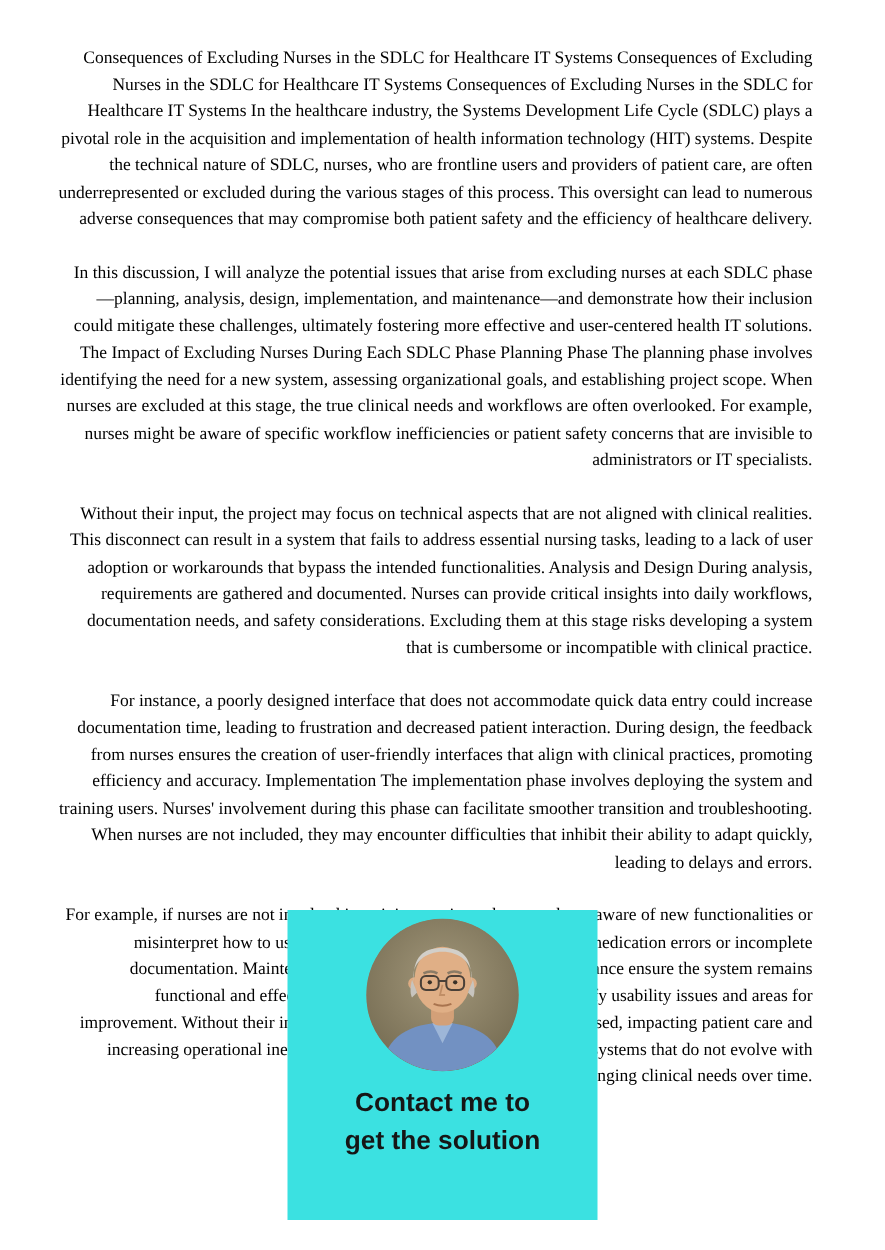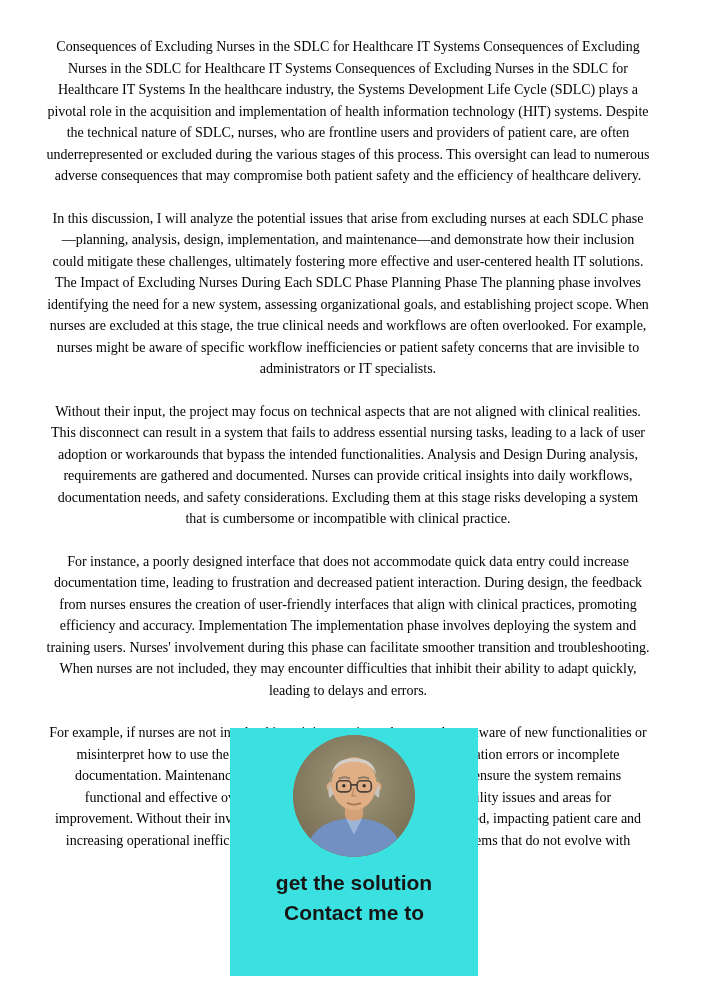--- a/index.html
+++ b/index.html
@@ -12,21 +12,21 @@
     overflow: hidden;
   }
   .doc {
     position: absolute;
     left: 46px;
     top: 36px;
     width: 604px;
     color: #000000;
     font-size: 14px;
     line-height: 21.5px;
-    text-align: center;
+    text-align: right;
   }
   .para { margin: 0 0 21px 0; }
   .contact-card {
     position: absolute;
     left: 230px;
     top: 728px;
     width: 248px;
     height: 248px;
     background: #3be1e1;
     text-align: center;
@@ -110,18 +110,18 @@
 
           <circle cx="50" cy="50" r="1.7" fill="#3a3128"></circle>
           <circle cx="70" cy="50" r="1.7" fill="#3a3128"></circle>
 
           <path d="M60,52 L58,60 L62,60" stroke="#c08e66" stroke-width="1.4" fill="none"></path>
           <path d="M53,67 Q60,70 67,67" stroke="#a9744f" stroke-width="1.6" fill="none"></path>
         </g>
       </svg>
     </div>
     <div class="card-heading">
+      <span class="card-line">Contact me to</span>
       <span class="card-line">get the solution</span>
-      <span class="card-line">Contact me to</span>
     </div>
   </aside>
 
 </div>
 
 </body></html>

